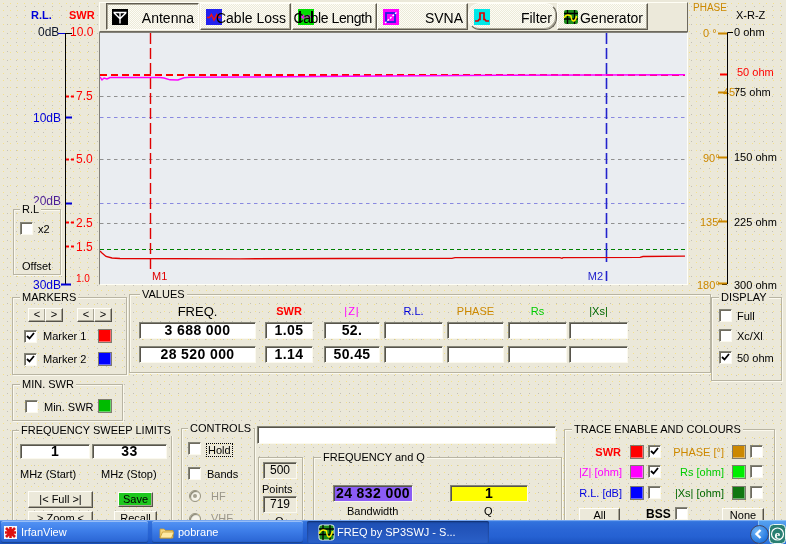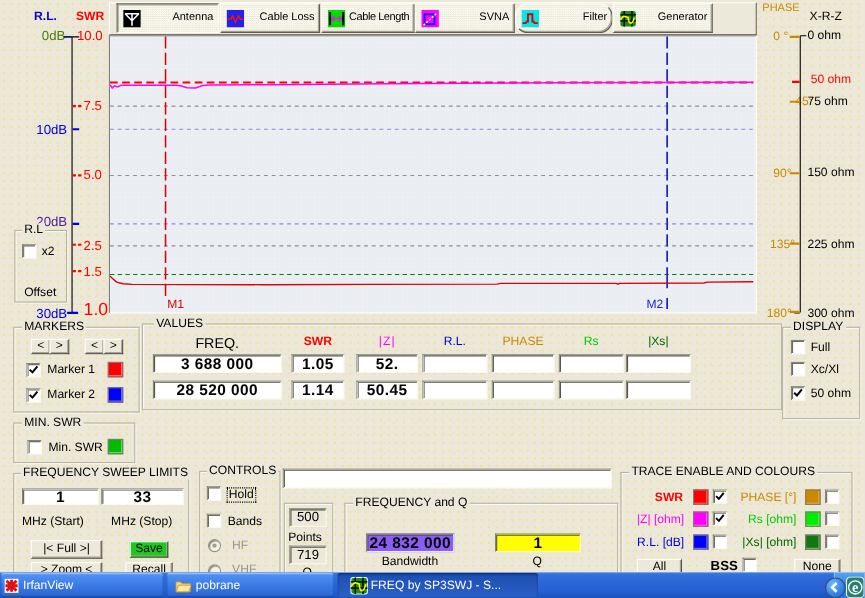--- a/index.html
+++ b/index.html
@@ -19,21 +19,21 @@
   background:#ece9da;
   border:1px solid;border-color:#fffef5 #6e6a5e #6e6a5e #fffef5;
 }
 .tbtn{position:absolute;top:3px;height:25px;
   background:repeating-conic-gradient(#fdfcf5 0 25%,#ecead9 0 50%);background-size:2px 2px;
   border:1px solid;border-color:#fffef8 #5f5b50 #5f5b50 #fffef8;
   box-shadow:inset -1px -1px 0 #a9a595;
 }
 .tbtn.pressed{border-color:#5f5b50 #fffef8 #fffef8 #5f5b50;box-shadow:inset 1px 1px 0 #a9a595;}
 .tbtn .ic{position:absolute;left:5px;top:5px;width:16px;height:16px;}
-.tbtn .lab{position:absolute;right:4px;top:6px;font-size:10px;}
+.tbtn .lab{position:absolute;right:4px;top:6px;font-size:14px;}
 
 .grp{position:absolute;border:1px solid #b8b4a2;box-shadow:1px 1px 0 #fbf9ee, inset 1px 1px 0 #fbf9ee;}
 
 .edit{position:absolute;background:#fff;
   border:1px solid;border-color:#848477 #fbf9ee #fbf9ee #848477;
   box-shadow:inset 1px 1px 0 #57544b;
   text-align:center;font-weight:bold;font-size:14px;letter-spacing:.4px;line-height:15px;}
 
 .sbeige{position:absolute;background:#ece9da;
   border:1px solid;border-color:#848477 #fbf9ee #fbf9ee #848477;
@@ -55,31 +55,31 @@
 .b{font-weight:bold;}
 </style>
 </head>
 <body>
 
 <div class="lbl b" style="left:31px;top:9px;color:#0000d8;">R.L.</div>
 <div class="lbl b" style="left:69px;top:9px;color:#f00;">SWR</div>
 <div class="lbl" style="left:736px;top:9px;color:#000;">X-R-Z</div>
 <div class="lbl" style="left:693px;top:2px;color:#cc8800;font-size:10px;">PHASE</div>
 
-<div class="lbl" style="left:38px;top:25px;color:#4d7c0f;font-size:12px;">0dB</div>
+<div class="lbl" style="left:38px;top:25px;color:#0f172a;font-size:12px;">0dB</div>
 <div class="lbl" style="left:33px;top:111px;color:#0000d8;font-size:12px;">10dB</div>
 <div class="lbl" style="left:33px;top:194px;color:#4c1d95;font-size:12px;">20dB</div>
 <div class="lbl" style="left:33px;top:278px;color:#0000d8;font-size:12px;">30dB</div>
 
 <div class="lbl" style="left:70px;top:25px;color:#f00;font-size:12px;">10.0</div>
 <div class="lbl" style="left:76px;top:89px;color:#f00;font-size:12px;">7.5</div>
 <div class="lbl" style="left:76px;top:152px;color:#f00;font-size:12px;">5.0</div>
 <div class="lbl" style="left:76px;top:216px;color:#f00;font-size:12px;">2.5</div>
 <div class="lbl" style="left:76px;top:240px;color:#f00;font-size:12px;">1.5</div>
-<div class="lbl" style="left:76px;top:273px;color:#f00;font-size:16px;">1.0</div>
+<div class="lbl" style="left:76px;top:273px;color:#f00;font-size:10px;">1.0</div>
 
 <div class="lbl" style="left:703px;top:27px;color:#cc8800;">0 °</div>
 <div class="lbl" style="left:723px;top:86px;color:#cc8800;">45°</div>
 <div class="lbl" style="left:703px;top:152px;color:#cc8800;">90°</div>
 <div class="lbl" style="left:700px;top:216px;color:#cc8800;">135°</div>
 <div class="lbl" style="left:697px;top:279px;color:#cc8800;">180°</div>
 
 <div class="lbl" style="left:734px;top:26px;">0 ohm</div>
 <div class="lbl" style="left:737px;top:66px;color:#f00;">50 ohm</div>
 <div class="lbl" style="left:734px;top:86px;">75 ohm</div>

